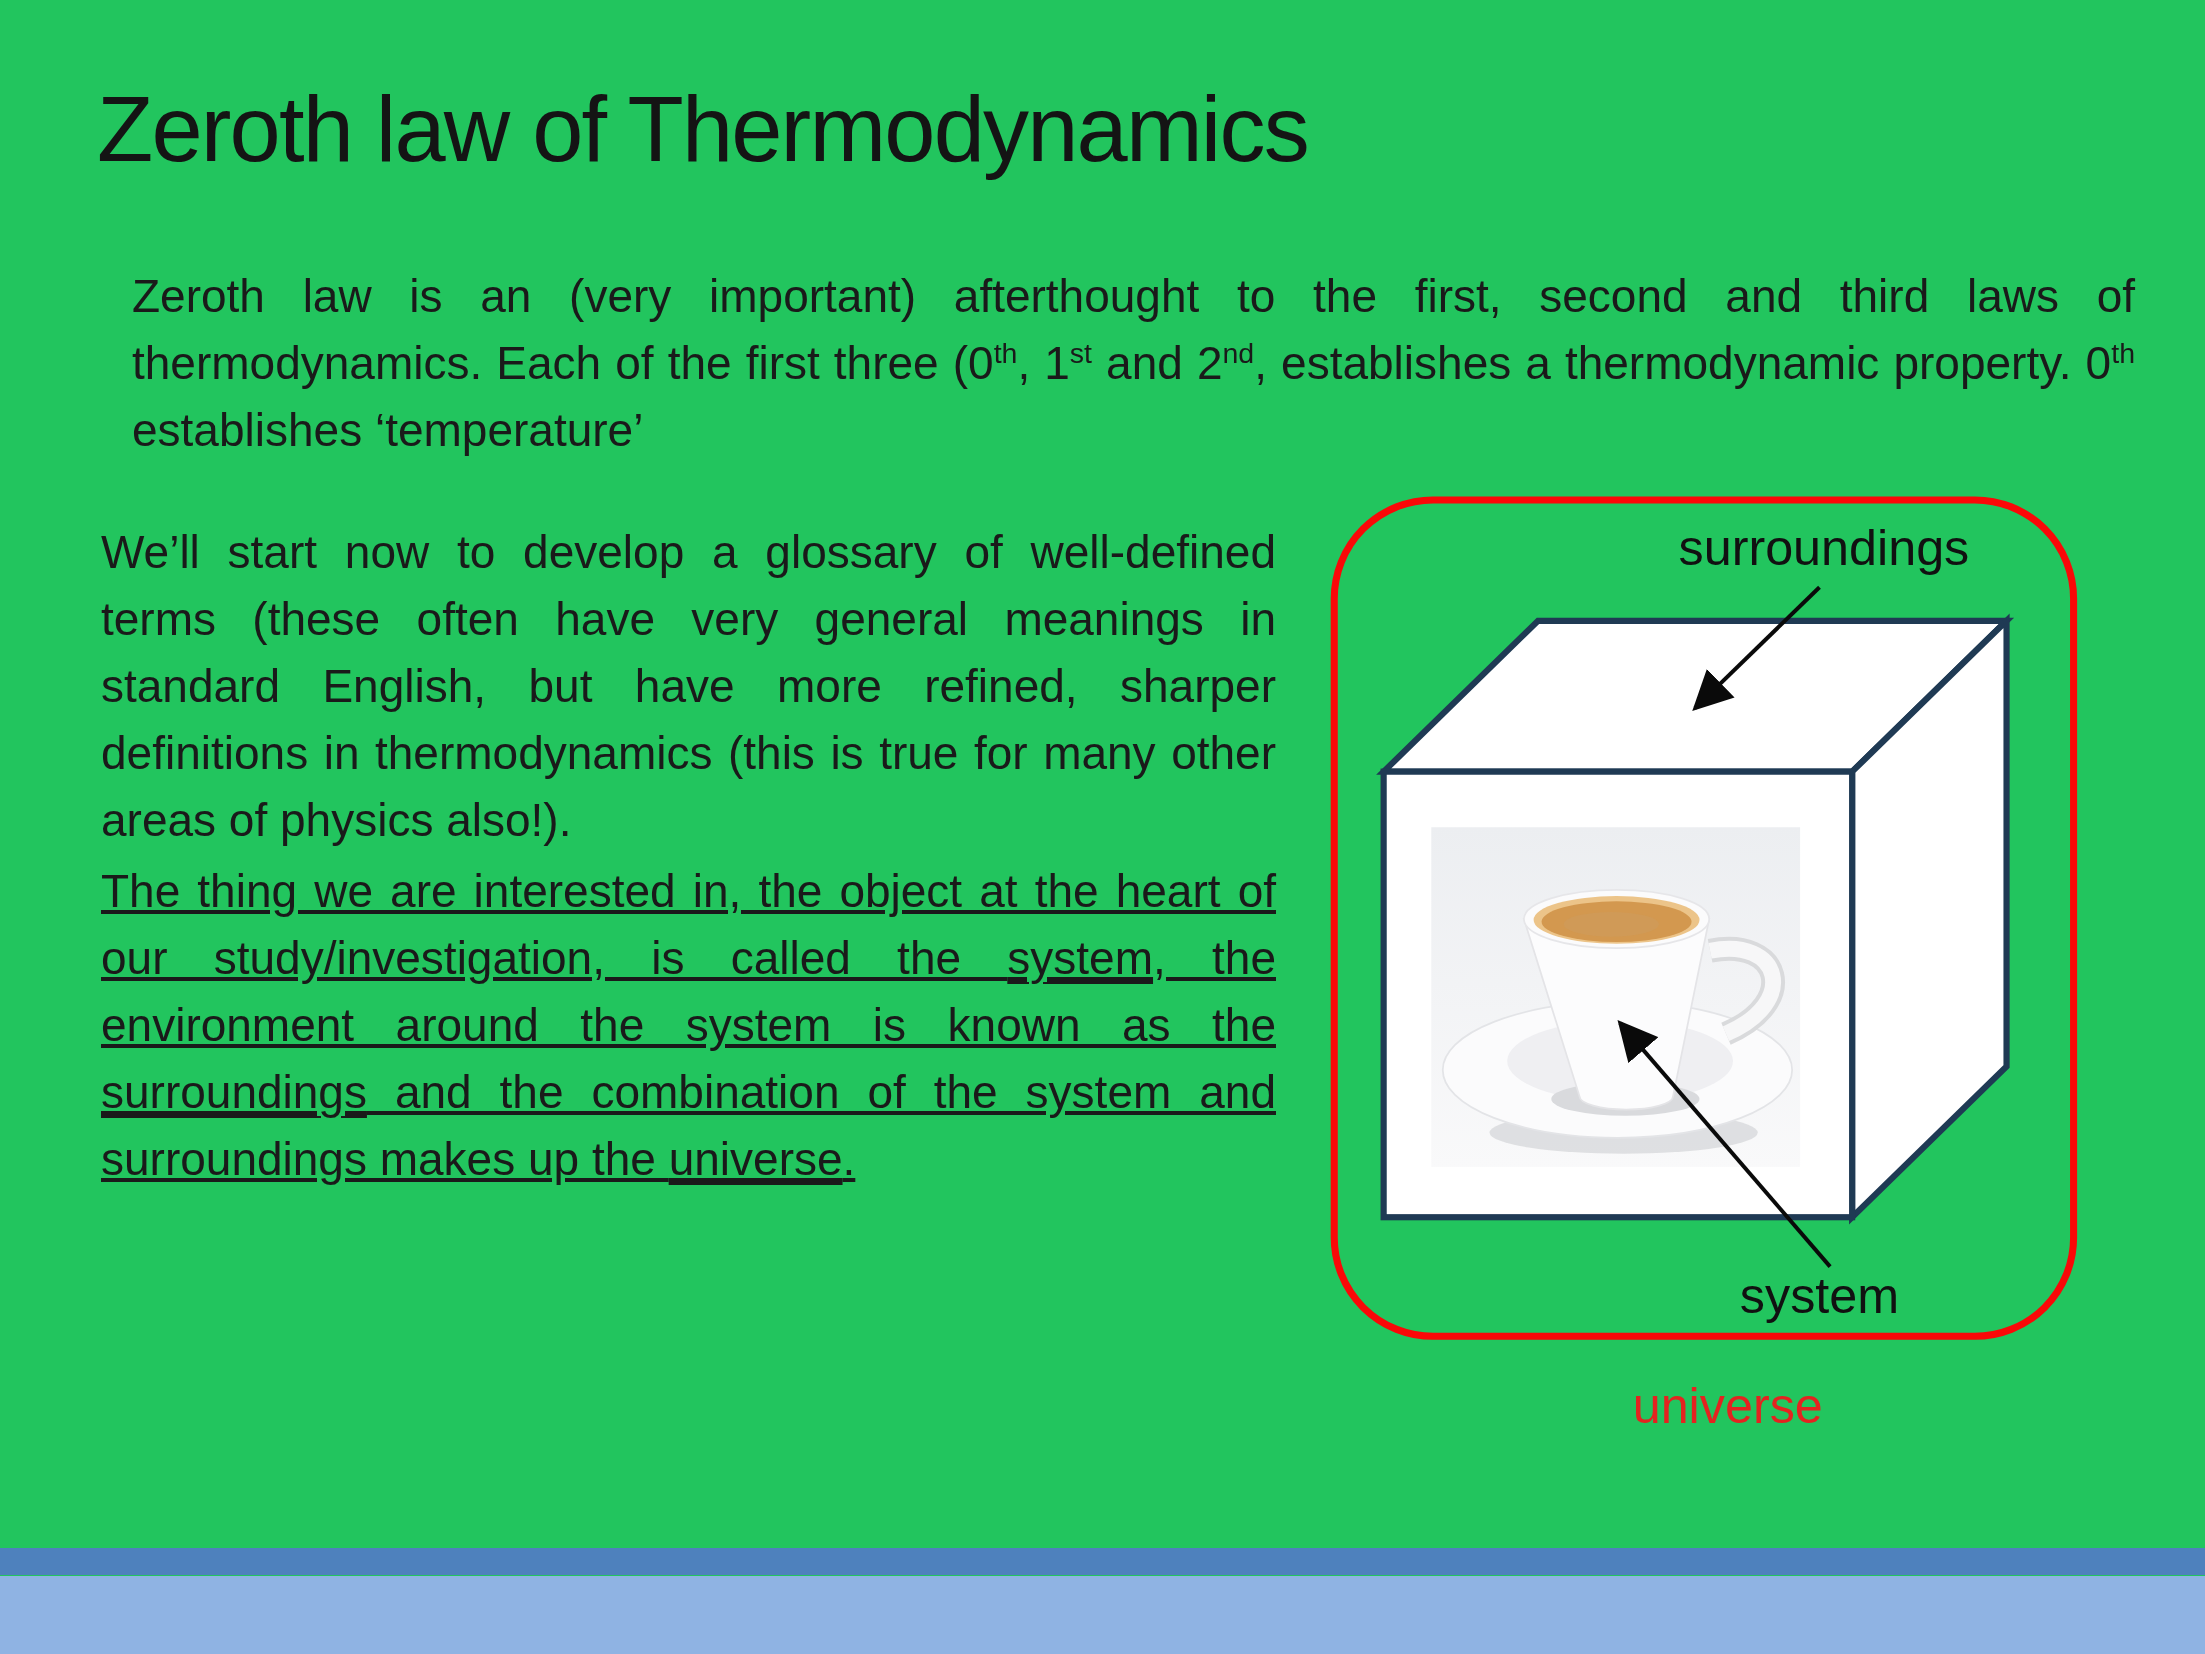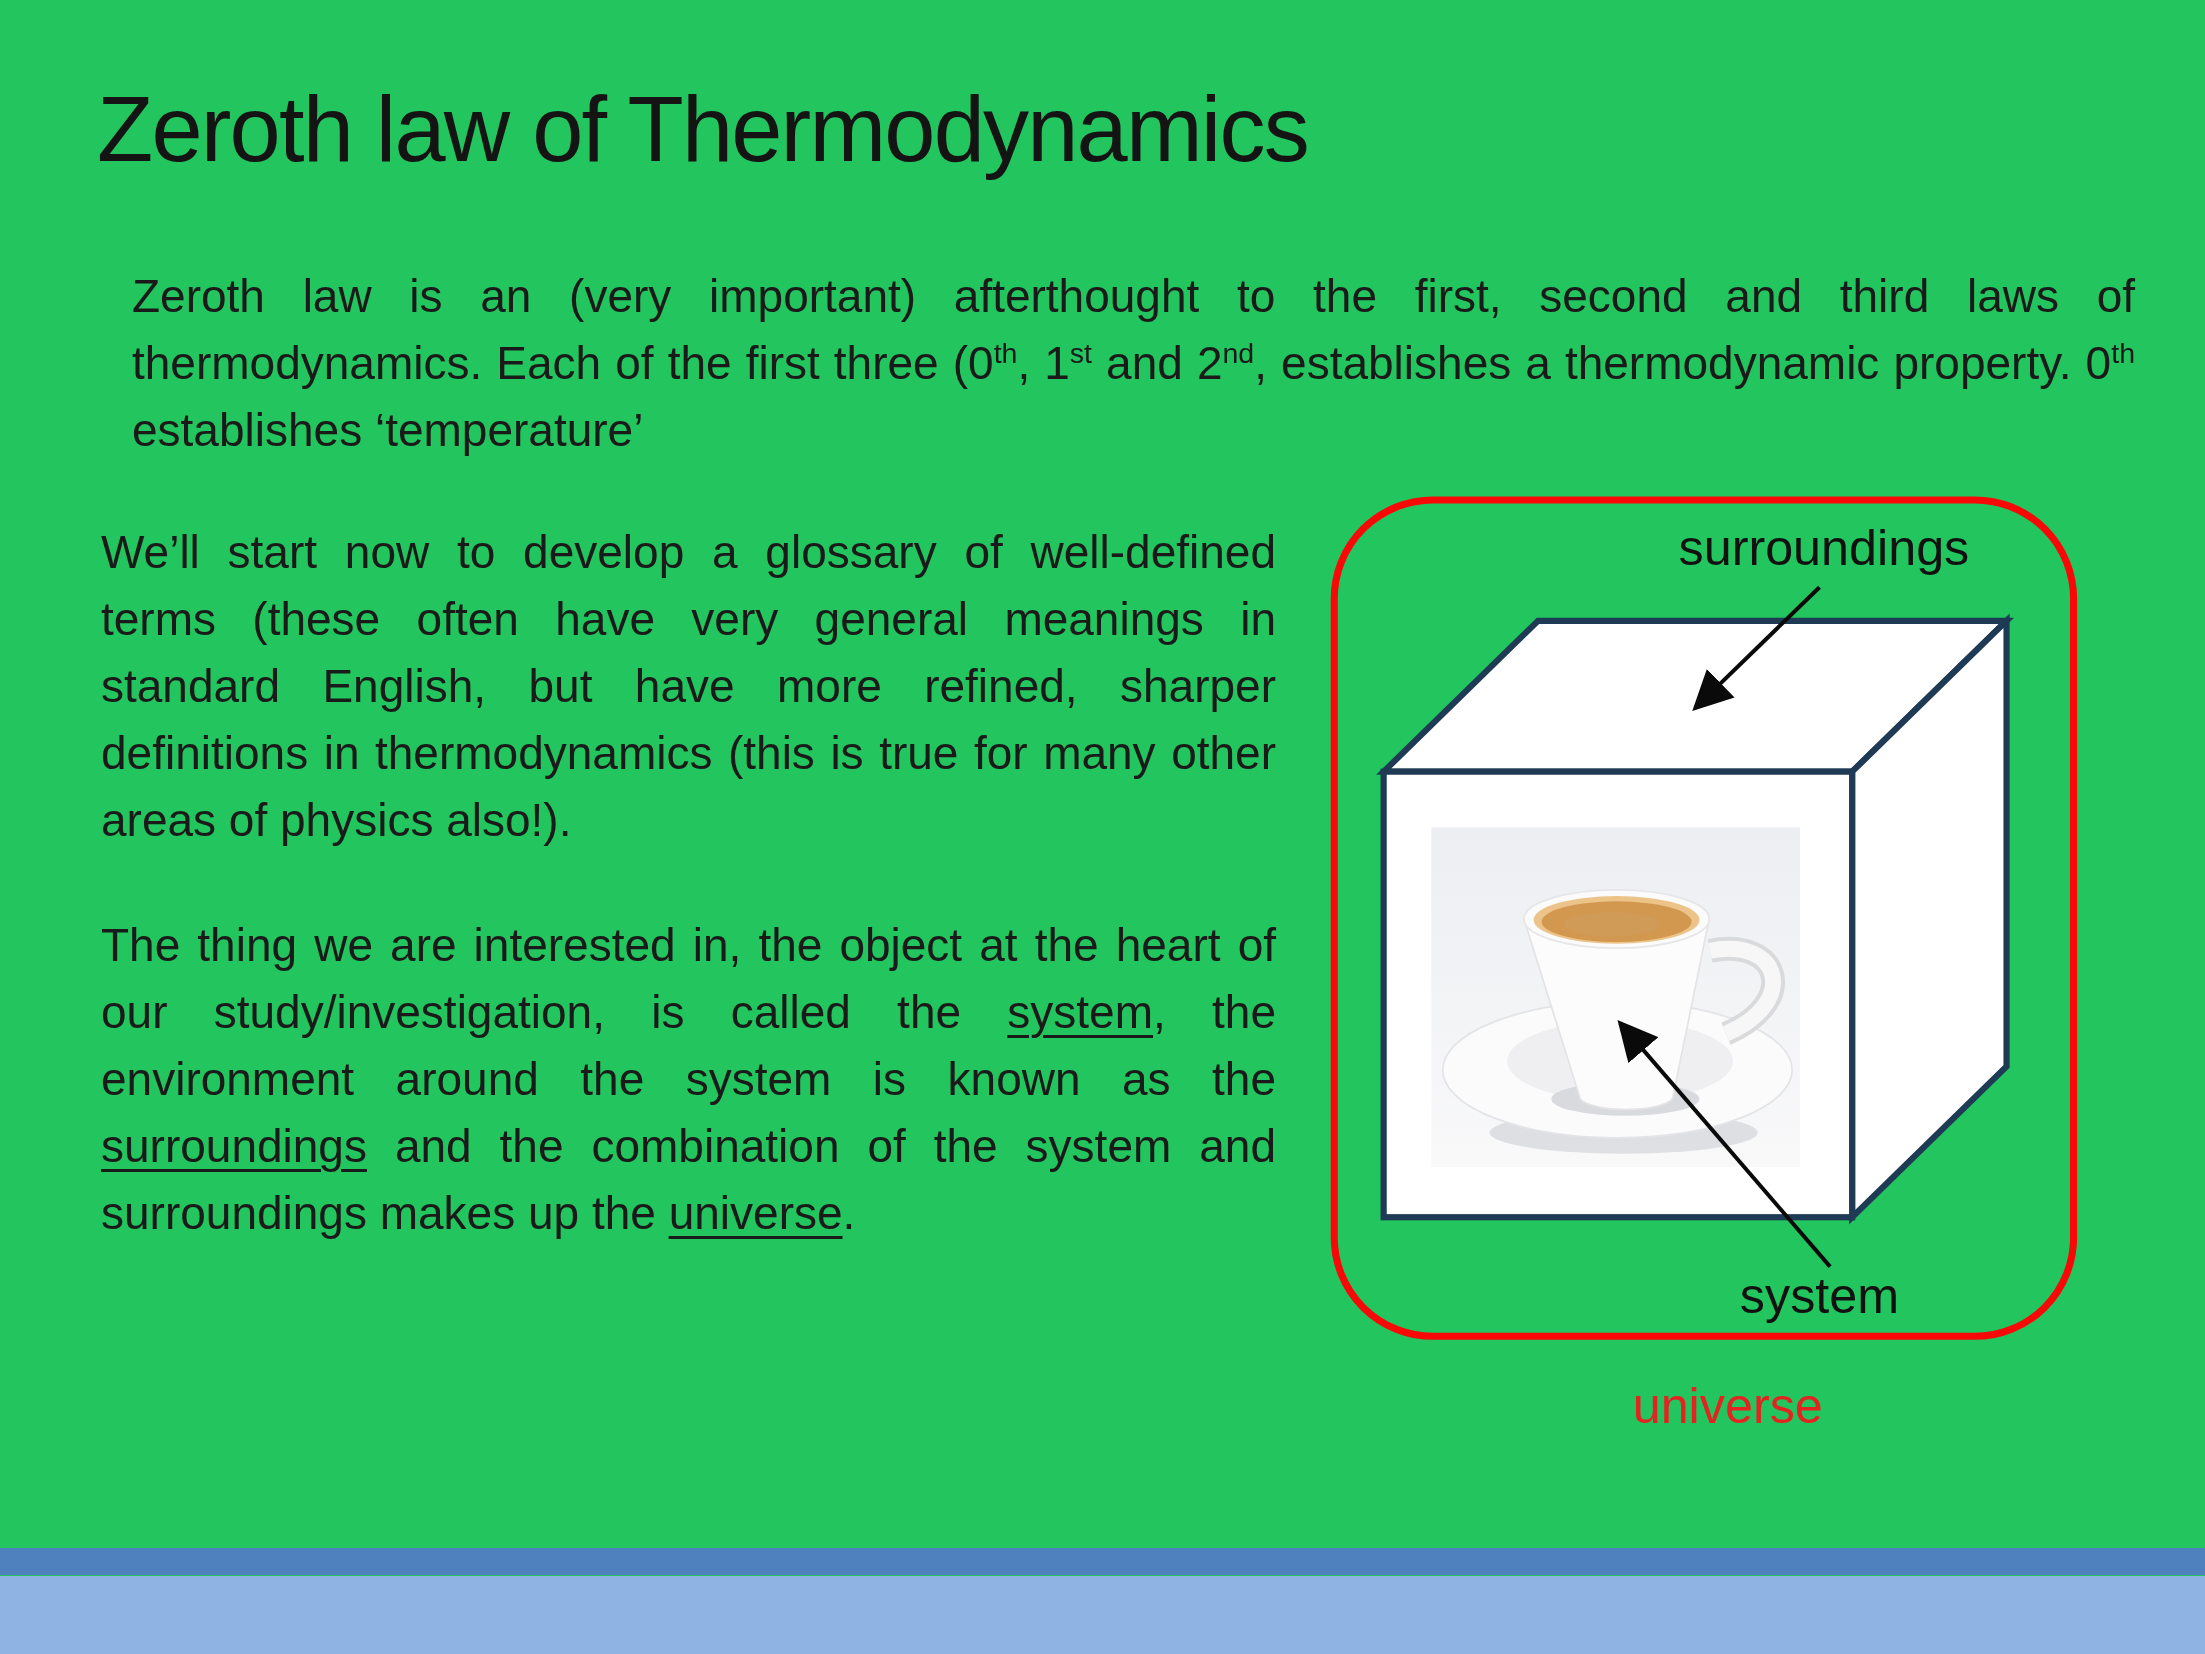--- a/index.html
+++ b/index.html
@@ -9,21 +9,21 @@
   }
   .title{
     position:absolute;left:97px;top:74px;font-size:92px;line-height:1.2;
     letter-spacing:-1.8px;color:#141414;white-space:nowrap;
   }
   .para{
     position:absolute;text-align:justify;font-size:46px;line-height:67px;color:#1a1a1a;
   }
   .para.intro{left:100px;top:263px;width:2003px;margin-left:32px;}
   .para.col1{left:101px;top:519px;width:1175px;}
-  .para.col2{left:101px;top:912px;width:1175px;}
+  .para.col2{left:101px;top:858px;width:1175px;text-decoration:underline;}
   .para sup{font-size:62%;line-height:0;vertical-align:super;}
   .para .u{text-decoration:underline;text-decoration-thickness:3.1px;text-underline-offset:7px;}
   .diagram{position:absolute;left:1306px;top:476px;}
   .diagram text{font-family:"Liberation Sans", sans-serif;}
   .footer-bar{position:absolute;left:0;width:2206px;}
   .footer-bar.dark{top:1548px;height:27px;background:#4e81bd;}
   .footer-bar.light{top:1576px;height:79px;background:#8fb3e3;}
 </style>
 </head>
 <body>

